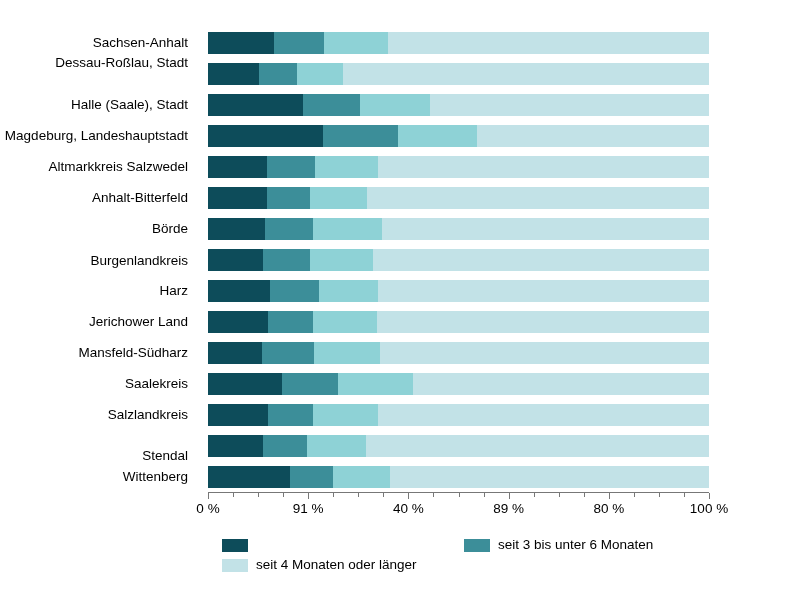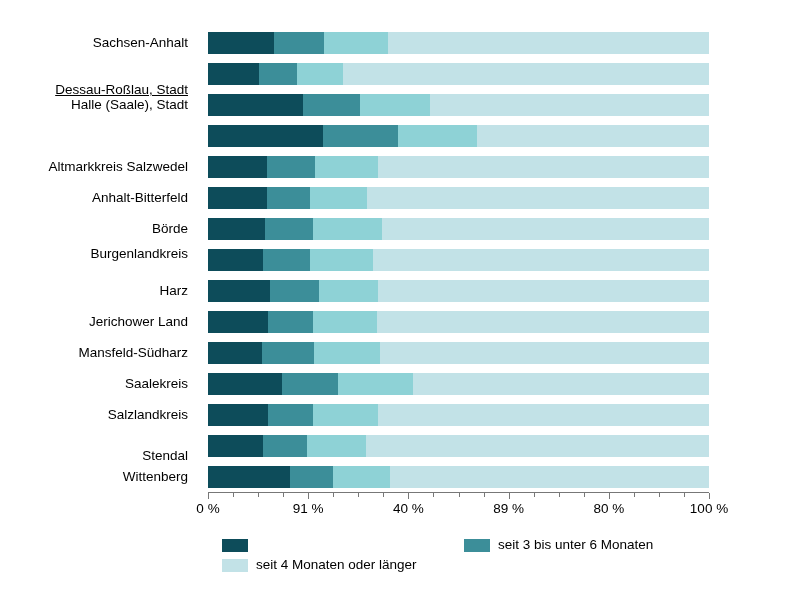--- a/index.html
+++ b/index.html
@@ -127,26 +127,27 @@
     white-space: nowrap;
   }
 </style>
 </head>
 <body>
 
 <div id="chart-root">
 
   <div class="labels-col" id="labels-col">
       <div class="cat-label" style="top: 8.46667px;">Sachsen-Anhalt</div>
-      <div class="cat-label" style="top: 55px; text-decoration: underline;">Dessau-Roßlau, Stadt</div>
+      <div class="cat-label" style="top: 28px;">Dessau-Roßlau, Stadt</div>
       <div class="cat-label" style="top: 70.3333px;">Halle (Saale), Stadt</div>
+      <div class="cat-label" style="top: 101.267px;">Magdeburg, Landeshauptstadt</div>
       <div class="cat-label" style="top: 132.2px;">Altmarkkreis Salzwedel</div>
       <div class="cat-label" style="top: 163.133px;">Anhalt-Bitterfeld</div>
       <div class="cat-label" style="top: 194.067px;">Börde</div>
-      <div class="cat-label" style="top: 219px;">Burgenlandkreis</div>
+      <div class="cat-label" style="top: 226px;">Burgenlandkreis</div>
       <div class="cat-label" style="top: 255.933px;">Harz</div>
       <div class="cat-label" style="top: 286.867px;">Jerichower Land</div>
       <div class="cat-label" style="top: 317.8px;">Mansfeld-Südharz</div>
       <div class="cat-label" style="top: 348.733px;">Saalekreis</div>
       <div class="cat-label" style="top: 379.667px;">Salzlandkreis</div>
       <div class="cat-label" style="top: 421px;">Stendal</div>
       <div class="cat-label" style="top: 441.533px;">Wittenberg</div>
     </div>
 
   <div class="plot-area" id="plot-area">

